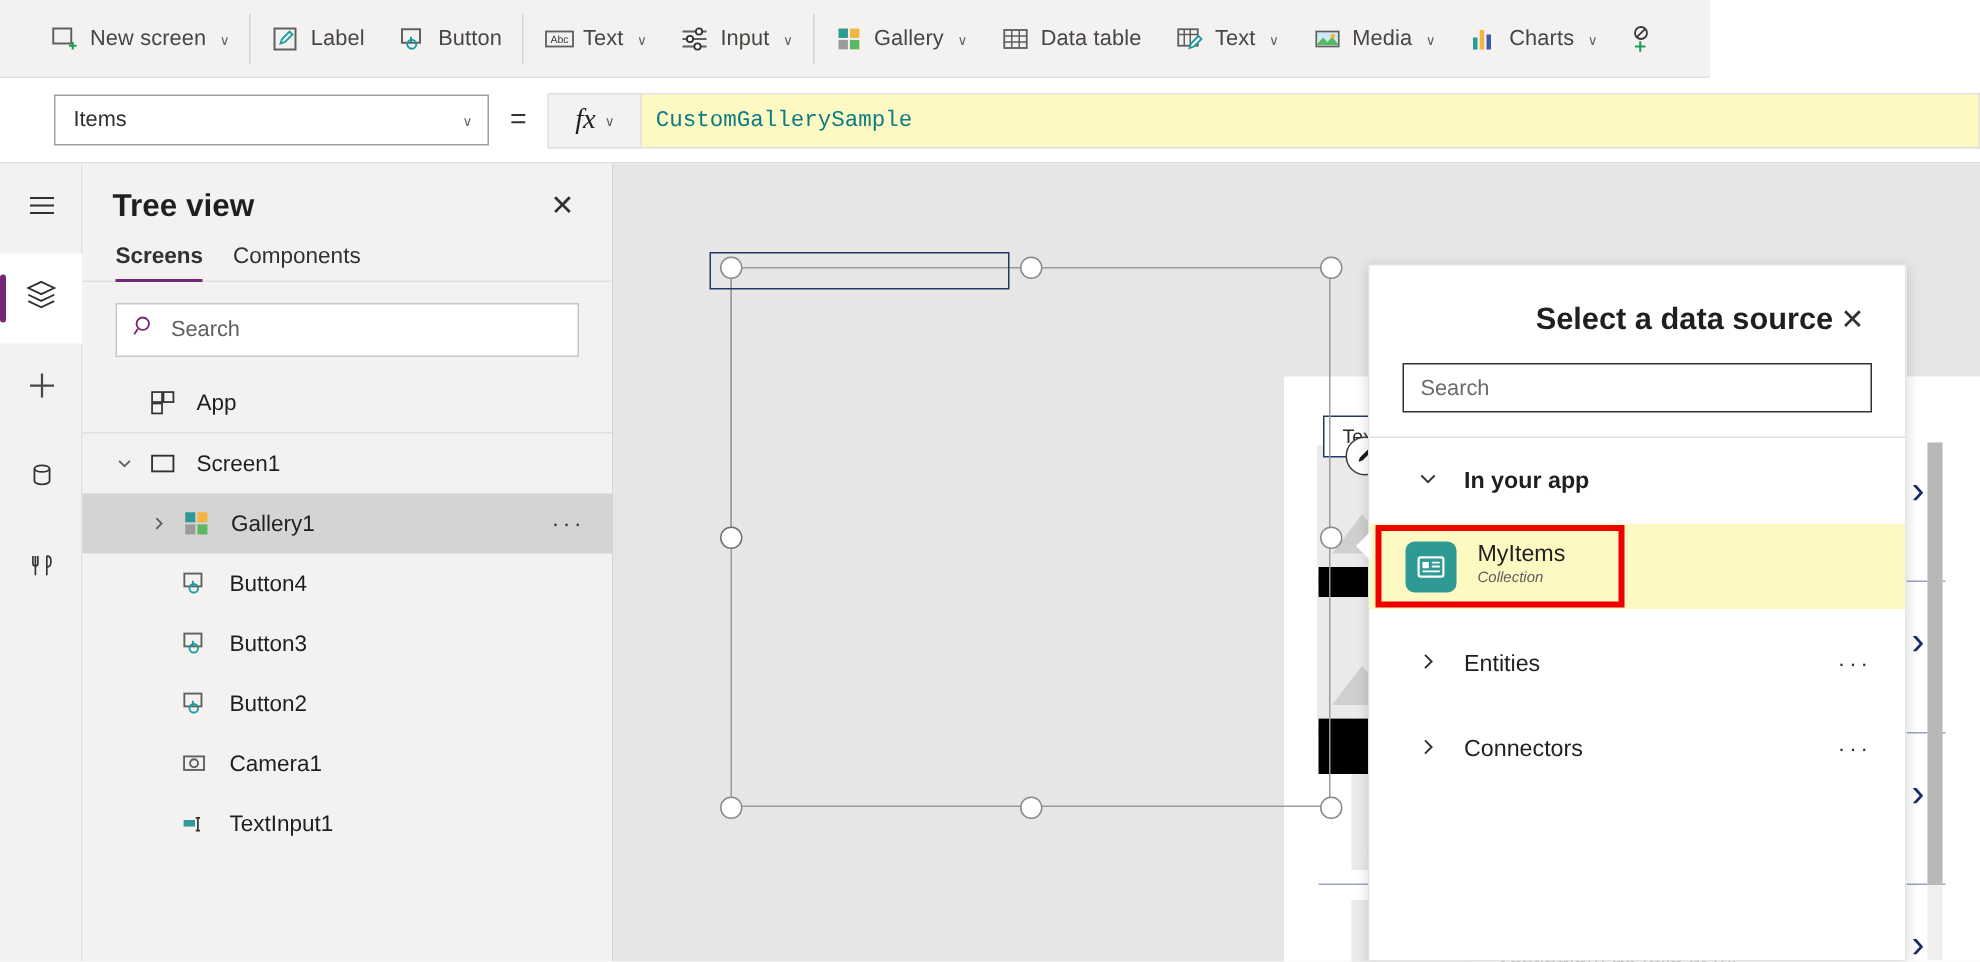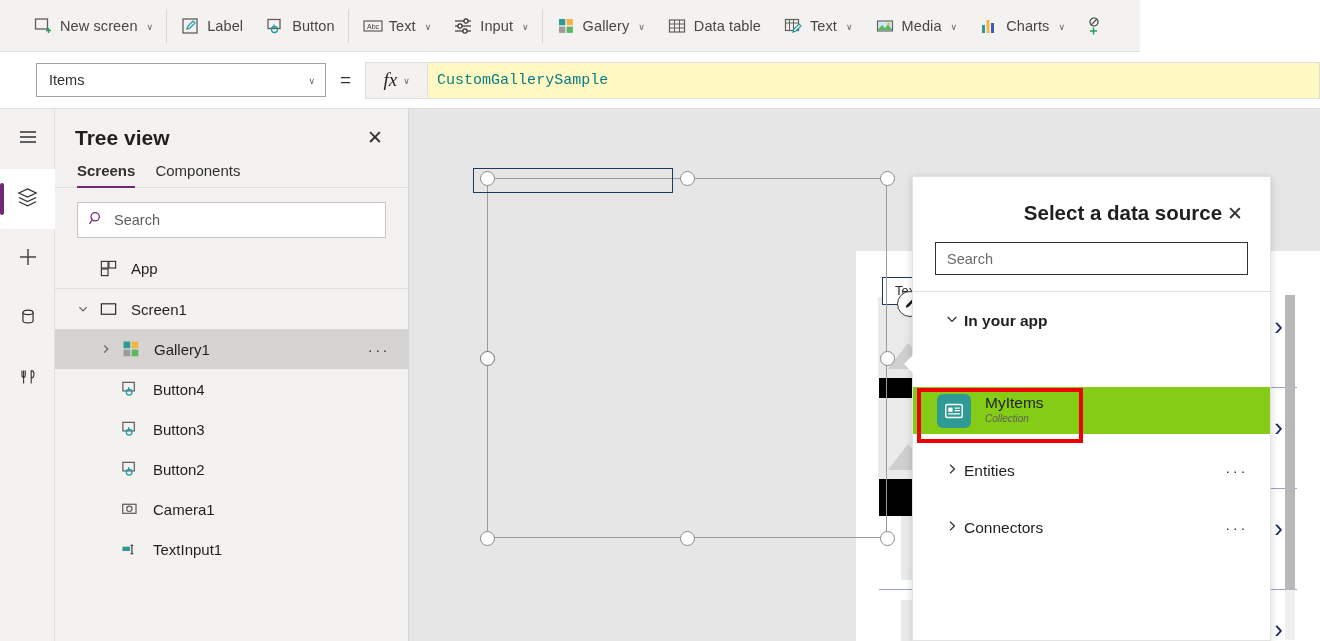--- a/index.html
+++ b/index.html
@@ -203,25 +203,25 @@
     margin: 16px 22px 0 22px; height: 33px; border: 1px solid #323130;
     display: flex; align-items: center; padding-left: 11px;
     font-size: 14.5px; color: #6b6b6b; background: #fff;
   }
   .ds-sep { margin-top: 16px; height: 1px; background: #e1dfdd; }
   .ds-row {
     height: 57px; display: flex; align-items: center; position: relative;
     padding-left: 32px; font-size: 15.5px; color: #201f1e;
   }
   .ds-row .caret { position: absolute; left: 32px; font-size: 13px; color: #323130; }
-  .ds-row .rlabel { margin-left: 19px; }
+  .ds-row .rlabel { margin-left: 31px; }
   .ds-row .dots { position: absolute; right: 22px; letter-spacing: 2.6px; color: #323130; font-size: 15px; }
   .ds-item {
-    position: relative; height: 47px; background: #84cc16;
-    display: flex; align-items: center; padding-left: 20px; gap: 14px; margin-top: 38px;
+    position: relative; height: 57px; background: #fef9c3;
+    display: flex; align-items: center; padding-left: 20px; gap: 14px;
   }
   .ds-item .red-box {
     position: absolute; left: 4px; top: 1px; width: 166px; height: 55px;
     border: 4px solid #ee0000; pointer-events: none;
   }
   .ds-item .ds-icon { width: 34px; height: 34px; border-radius: 6px; background: #2f9a93;
     display: flex; align-items: center; justify-content: center; margin-left: 4px; }
   .ds-item .nm { font-size: 15.5px; color: #201f1e; line-height: 17px; }
   .ds-item .sb { font-size: 10px; color: #605e5c; line-height: 16px; font-style: italic; }
   .ds-callout {

